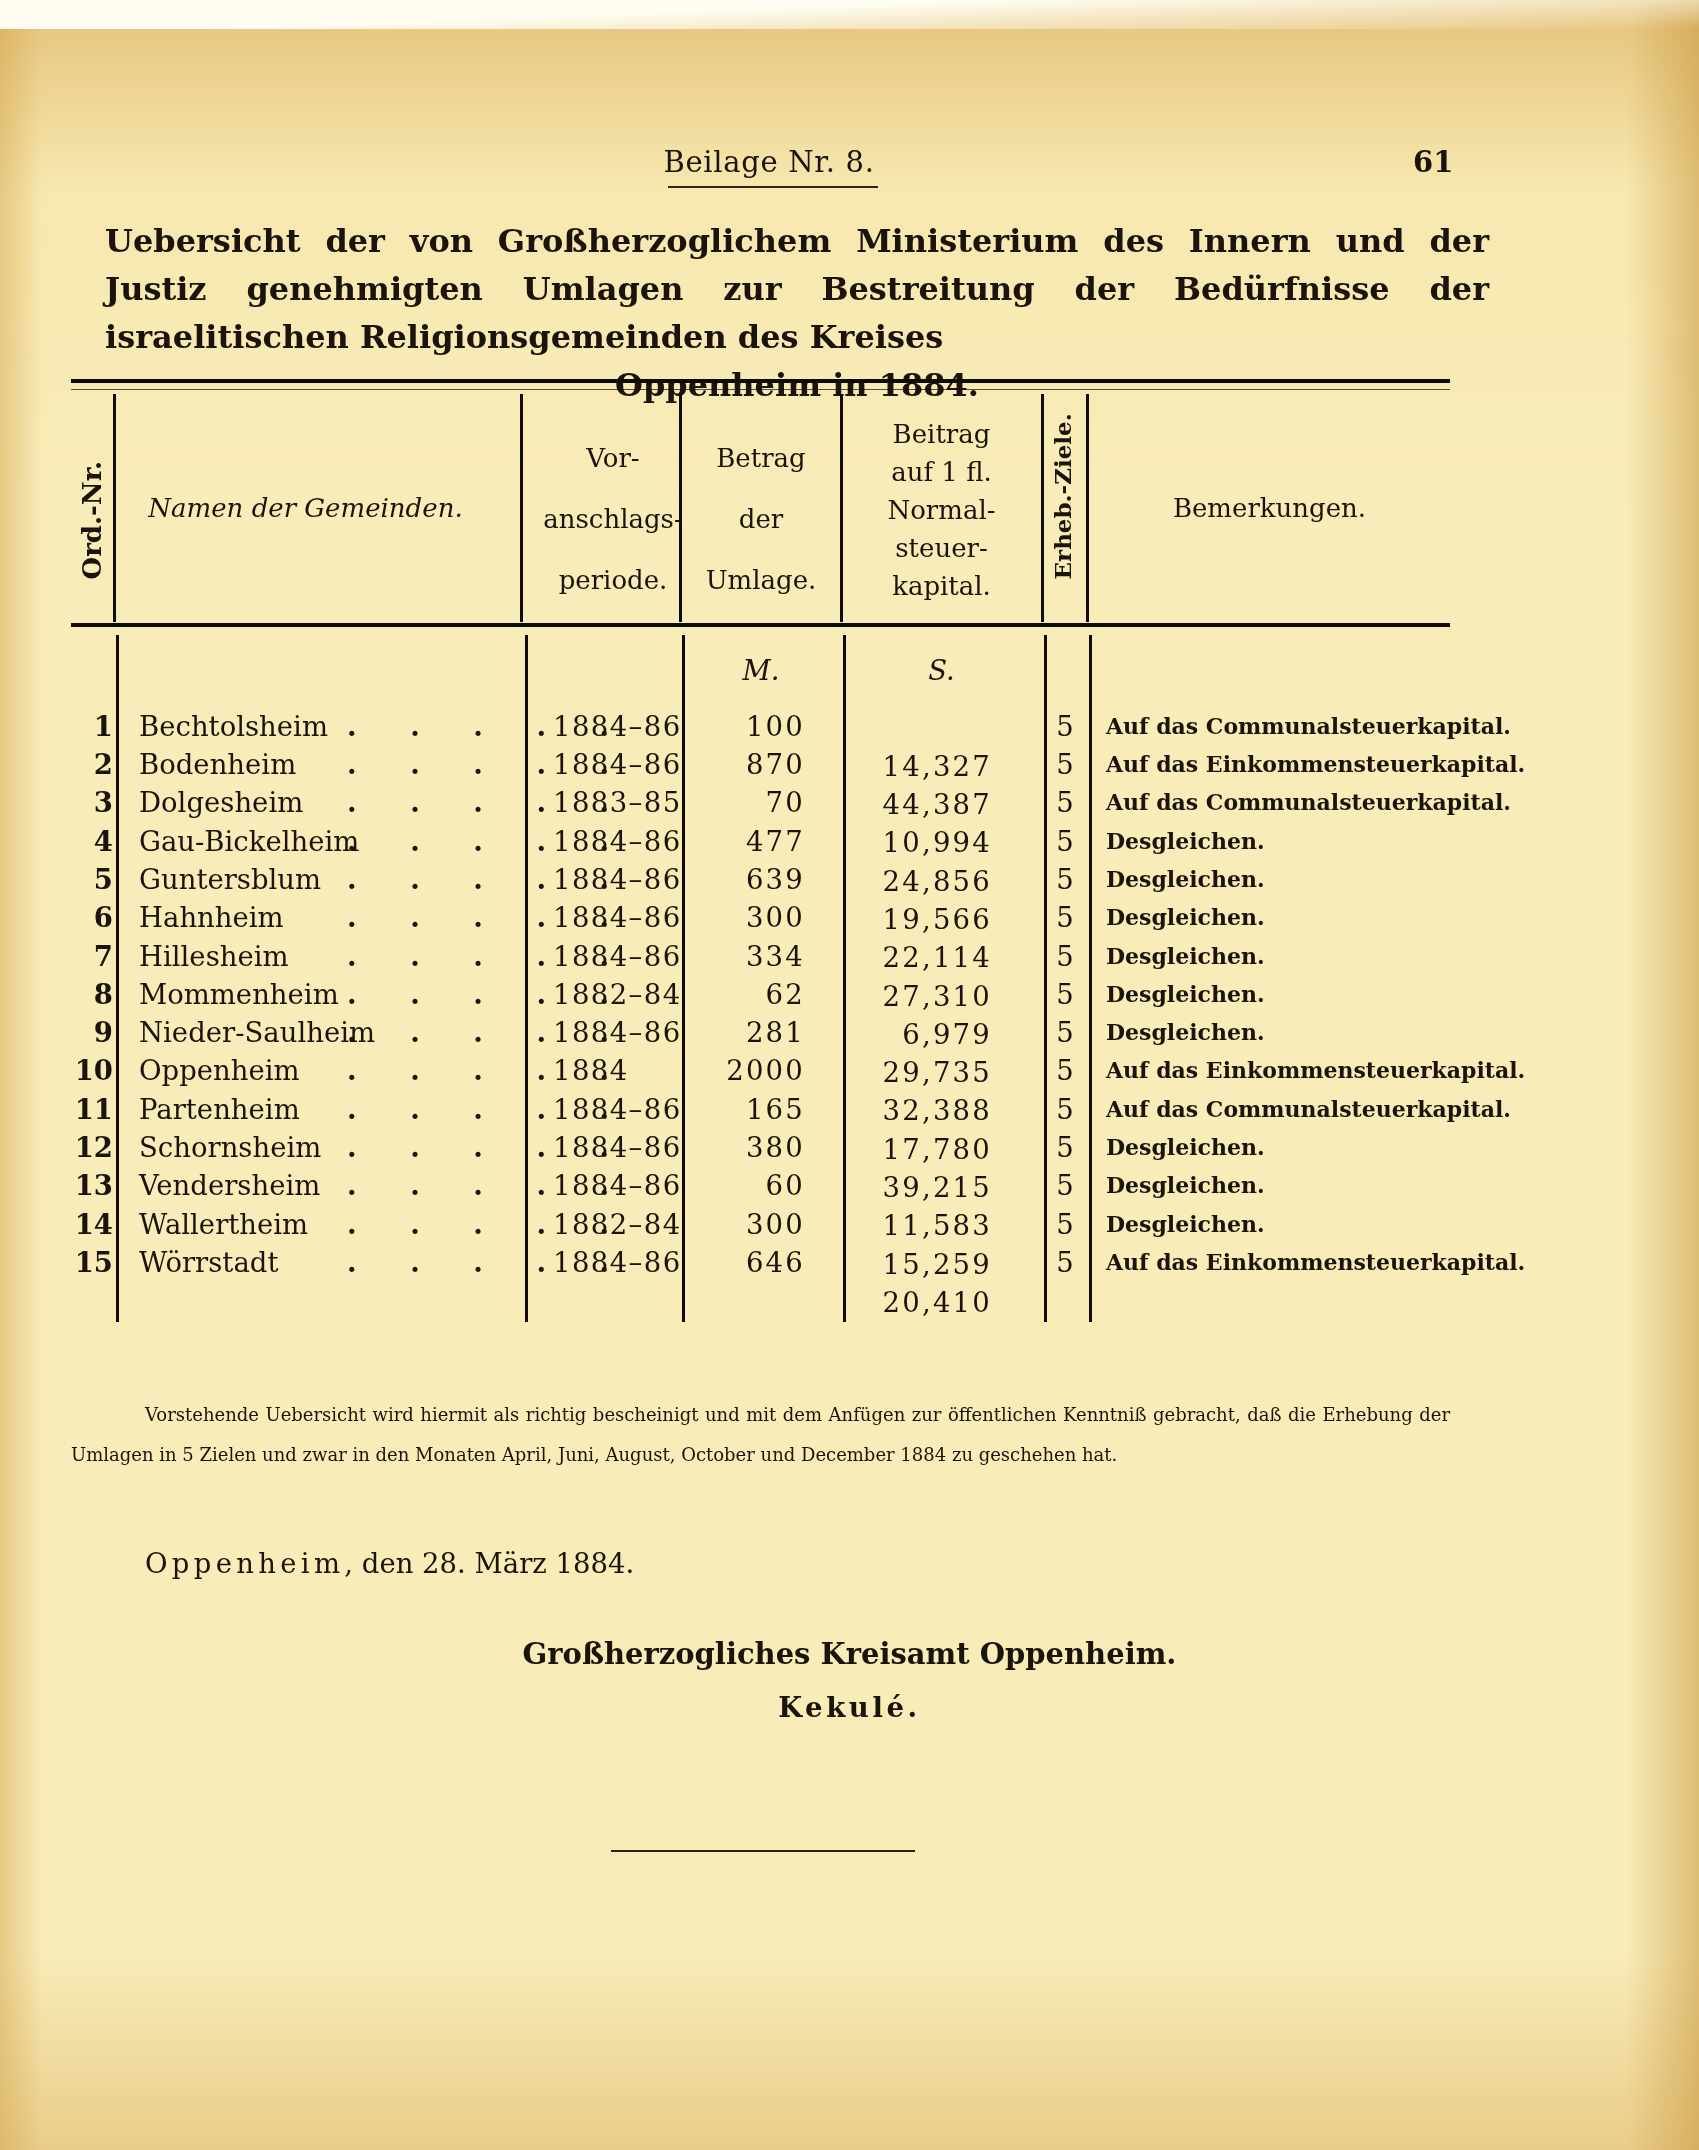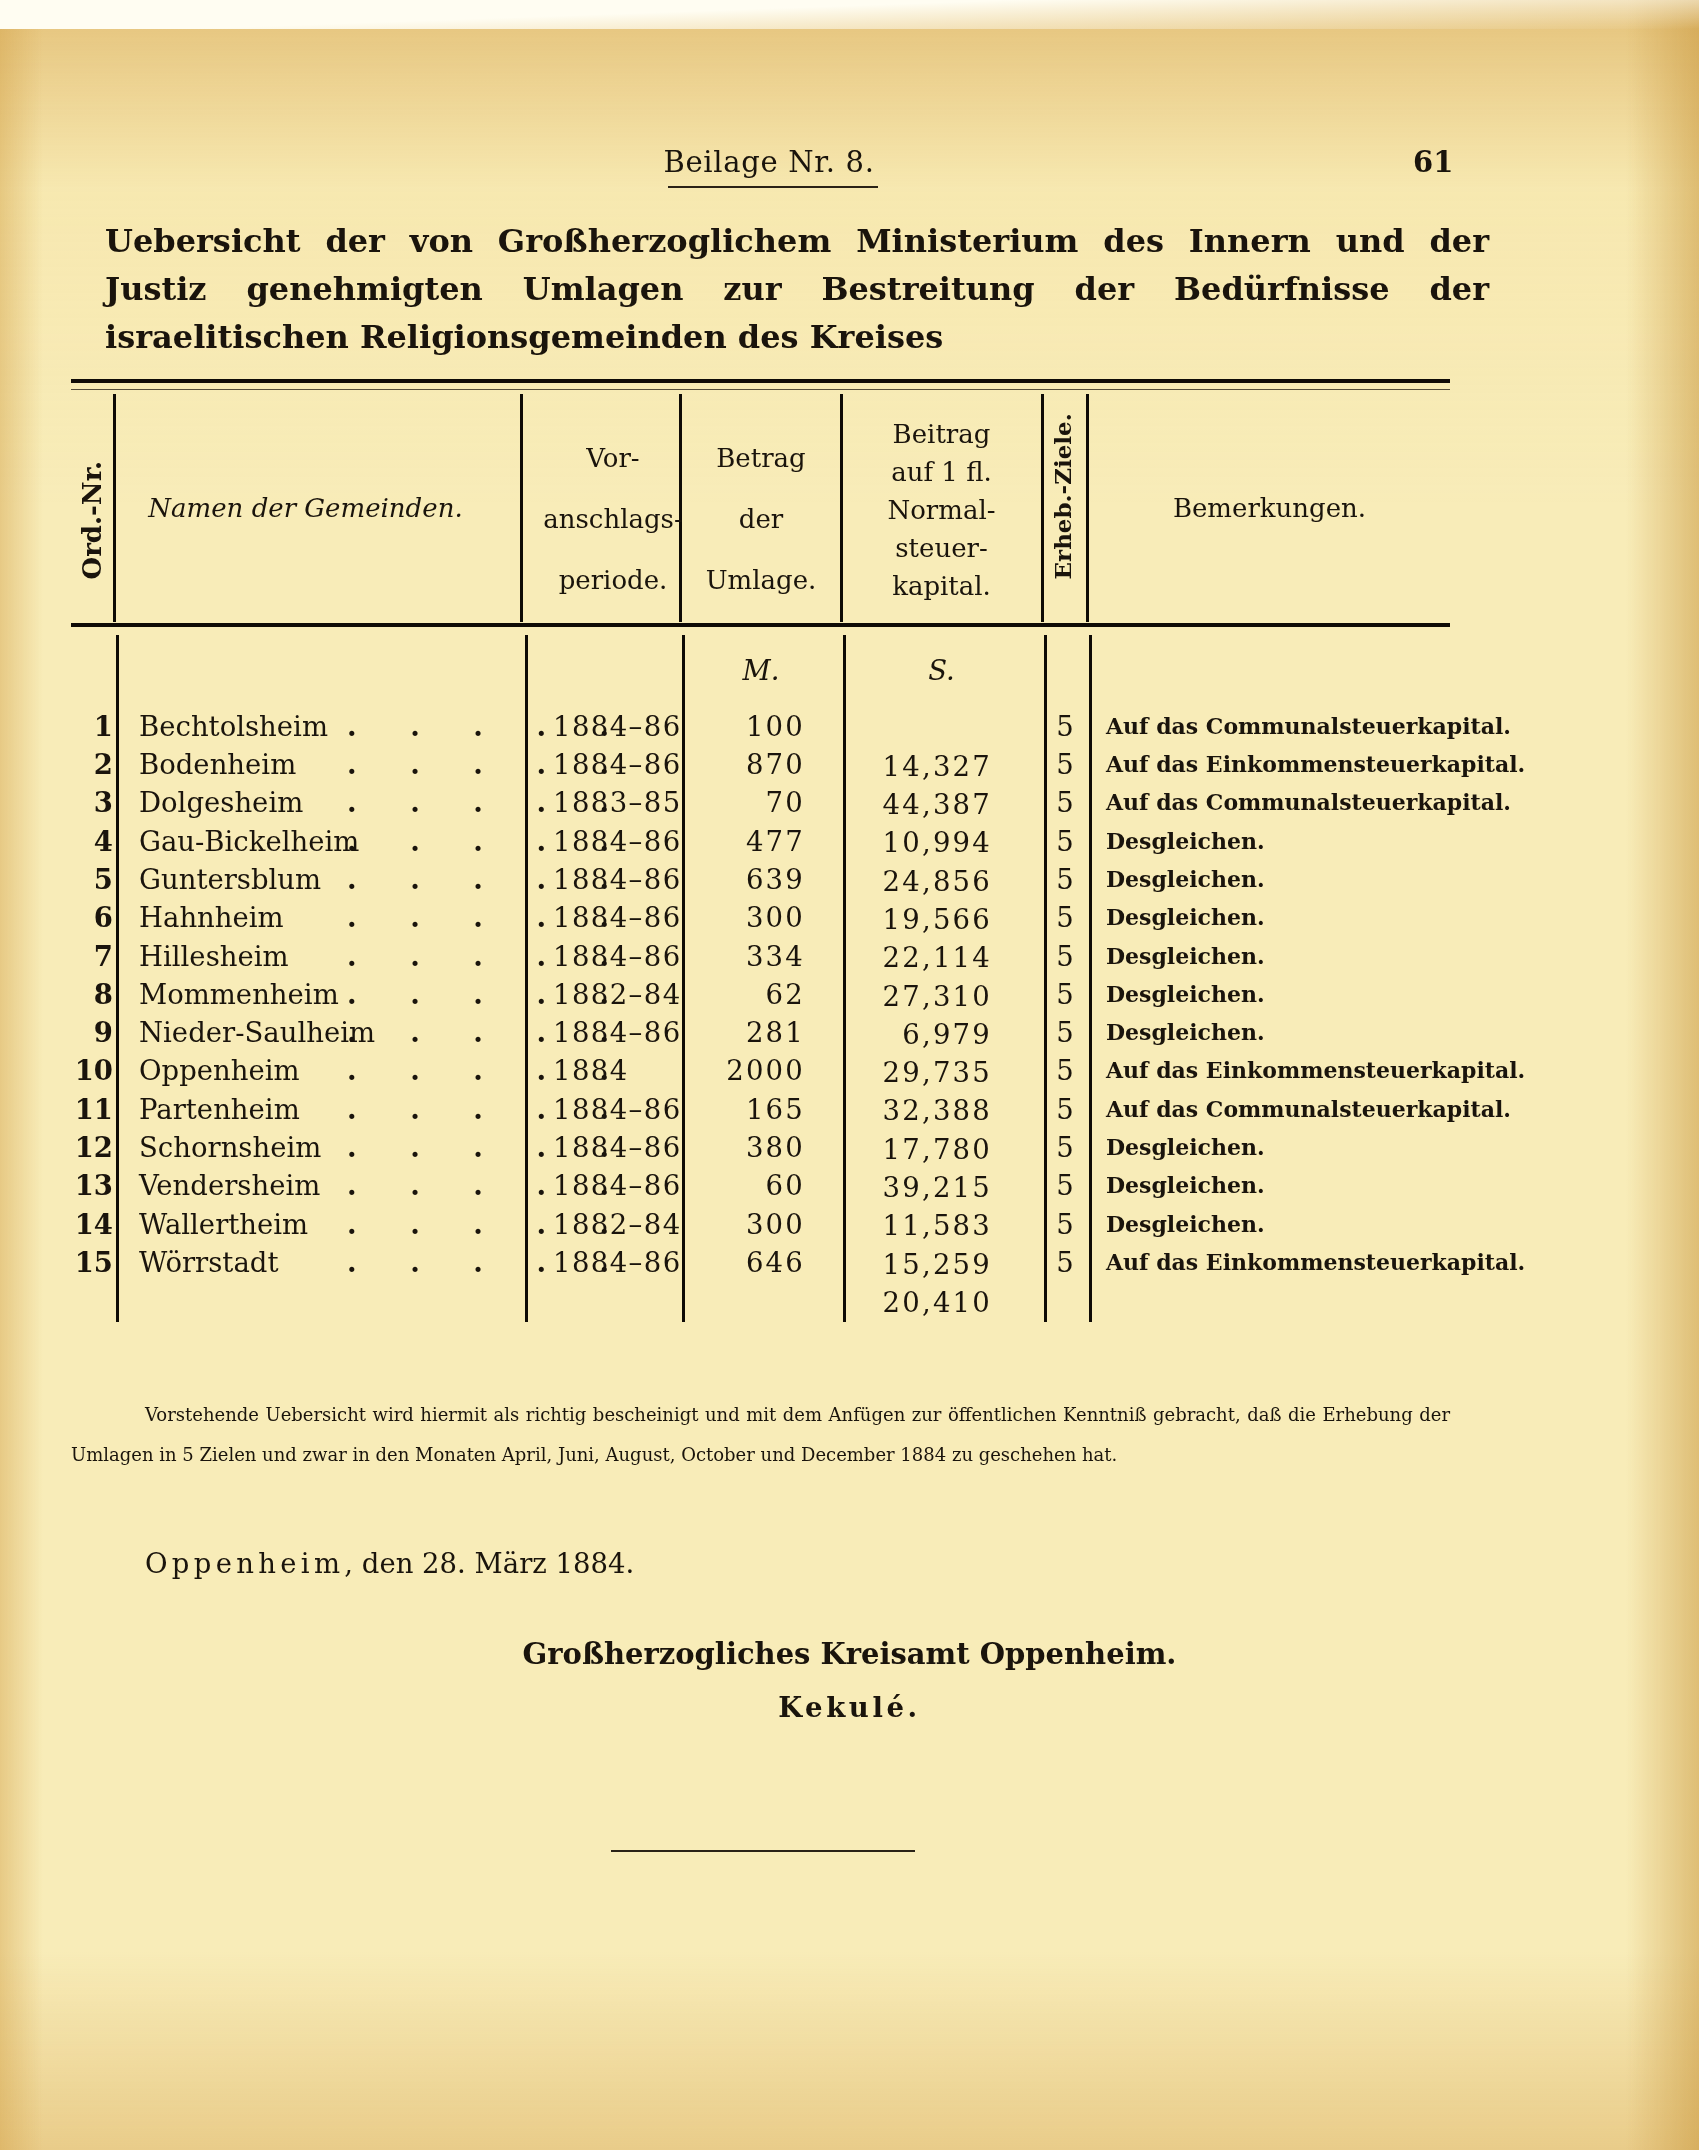--- a/index.html
+++ b/index.html
@@ -46,20 +46,21 @@
 
 <div class="topwhite"></div>
 
 <div class="abs hdr-label">Beilage Nr. 8.</div>
 <div class="abs hdr-rule"></div>
 <div class="abs page-no">61</div>
 
 <div class="abs title">
   <span>Uebersicht der von Großherzoglichem Ministerium des Innern und der Justiz genehmigten</span>
   <span>Umlagen zur Bestreitung der Bedürfnisse der israelitischen Religionsgemeinden des Kreises</span>
+  <span class="l3">Oppenheim in 1884.</span>
 </div>
 
 <div>
   <div class="abs rule-thick" style="left:71px;top:379px;width:1379px;height:4.3px;"></div>
   <div class="abs rule-thick" style="left:71px;top:389px;width:1379px;height:1.4px;opacity:.7;"></div>
   <div class="abs rule-thick" style="left:71px;top:623px;width:1379px;height:4.3px;"></div>
 
   <div class="vline" style="left:113px;top:394px;height:228px;"></div>
   <div class="vline" style="left:520px;top:394px;height:228px;"></div>
   <div class="vline" style="left:679px;top:394px;height:228px;"></div>

